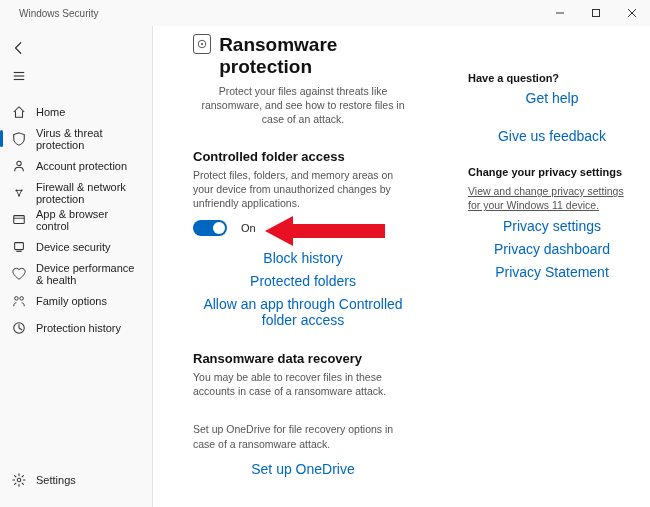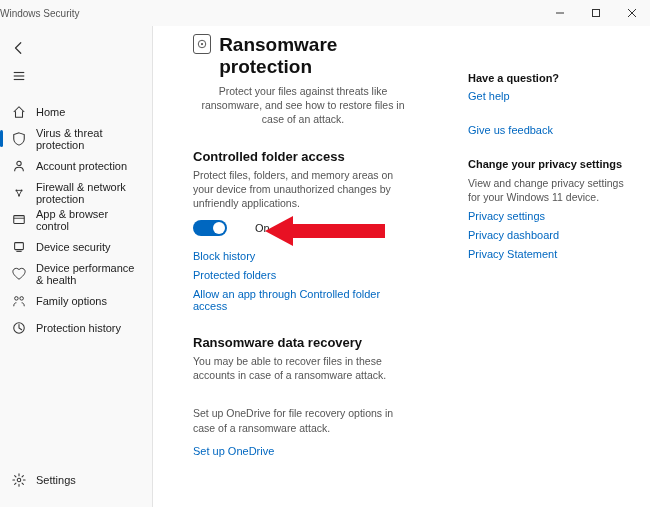--- a/index.html
+++ b/index.html
@@ -9,21 +9,21 @@
     font-size: 11px;
     color: #1a1a1a;
     background: #f9f9f9;
     display: flex;
     flex-direction: column;
   }
   .titlebar {
     height: 26px;
     display: flex;
     align-items: center;
-    padding-left: 0;
+    padding-left: 19px;
     font-size: 10px;
     color: #555;
   }
   .titlebar .title { flex: 0 0 auto; }
   .titlebar .spacer { flex: 1; }
   .winbtn {
     width: 36px; height: 26px;
     display: flex; align-items: center; justify-content: center;
     color: #333;
   }
@@ -84,35 +84,35 @@
     width: 20px; height: 20px; border: 1px solid #555; border-radius: 3px;
     display: flex; align-items: center; justify-content: center;
   }
   .page-head .hicon svg { width: 12px; height: 12px; }
   h1 { font-size: 19px; font-weight: 600; color: #111; }
   .page-desc { font-size: 10.5px; color: #555; line-height: 1.35; margin-bottom: 22px; max-width: 235px; text-align: center; }
 
   h2 { font-size: 13px; font-weight: 600; color: #111; margin-bottom: 4px; }
   .section-desc { font-size: 10.5px; color: #555; line-height: 1.35; margin-bottom: 10px; max-width: 235px; }
 
-  .toggle-row { display: flex; align-items: center; gap: 28px; margin-bottom: 14px; position: relative; }
+  .toggle-row { display: flex; align-items: center; gap: 14px; margin-bottom: 14px; position: relative; }
   .toggle {
     width: 34px; height: 16px; border-radius: 10px;
     background: #0067c0; position: relative;
   }
   .toggle::after {
     content: ""; position: absolute; right: 2px; top: 2px;
     width: 12px; height: 12px; background: #fff; border-radius: 50%;
   }
   .toggle-label { font-size: 11px; color: #222; }
 
-  .link { font-size: 11px; color: #0067c0; margin-bottom: 7px; cursor: default; }
+  .link { font-size: 14px; color: #0067c0; margin-bottom: 7px; cursor: default; text-align: center; }
   .aside-h { font-size: 11px; font-weight: 600; color: #111; margin-bottom: 6px; }
   .aside-block { margin-bottom: 22px; }
-  .aside-desc { font-size: 10.5px; color: #555; line-height: 1.35; margin-bottom: 6px; }
+  .aside-desc { font-size: 10.5px; color: #555; line-height: 1.35; margin-bottom: 6px; text-decoration: underline; }
 
   .arrow-annot {
     position: absolute;
     left: 72px; top: -6px;
     width: 120px; height: 34px;
     pointer-events: none;
   }
   .arrow-annot svg { width: 120px; height: 34px; display: block; }
 
   .sec-gap { height: 16px; }

